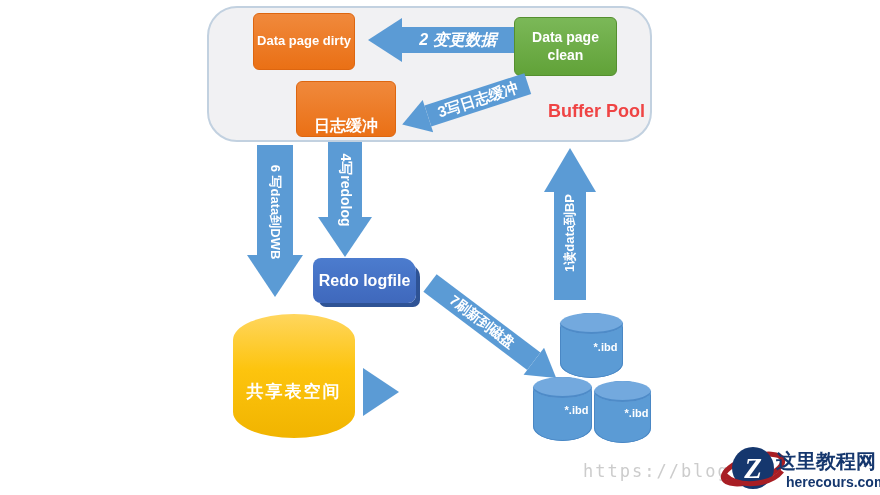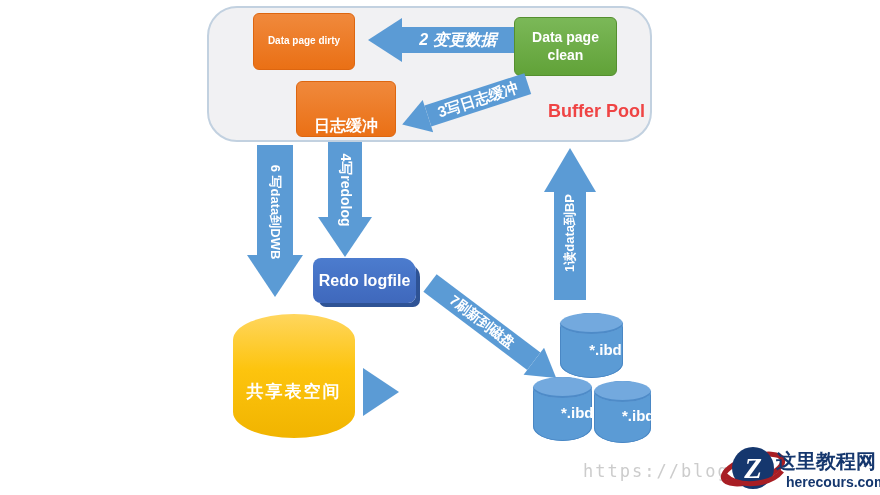--- a/index.html
+++ b/index.html
@@ -9,21 +9,21 @@
   
   .bp-container{position:absolute;left:207px;top:6px;width:441px;height:132px;
     background:#f1f1f3;border:2px solid #c2d1e0;border-radius:30px;}
   .bp-label{position:absolute;left:548px;top:101px;font-size:18px;font-weight:bold;color:#ef4444;}
 
   
   .box{position:absolute;display:flex;align-items:center;justify-content:center;text-align:center;
        color:#fff;font-weight:bold;border-radius:6px;line-height:1.25;}
   .box.orange{background:linear-gradient(180deg,#f0893c 0%,#ea7015 100%);border:1px solid #dd6610;}
   .box.green{background:linear-gradient(180deg,#7bb858 0%,#61a238 100%);border:1px solid #558f2f;}
-  .box-dirty{left:253px;top:13px;width:100px;height:55px;font-size:10px;}
+  .box-dirty{left:253px;top:13px;width:100px;height:55px;font-size:13px;}
   .box-clean{left:514px;top:17px;width:101px;height:57px;font-size:14px;}
   .box-logbuf{left:296px;top:81px;width:98px;height:54px;font-size:16px;align-items:flex-end;}
 
   .redo-box{position:absolute;left:313px;top:258px;width:103px;height:45px;
     background:linear-gradient(180deg,#4c7cce,#3f68bc);border-radius:8px 14px 8px 8px;
     box-shadow:5px 5px 0 -1px #2e5395;display:flex;align-items:center;justify-content:center;
     color:#fff;font-weight:bold;font-size:16px;}
 
   
   .arr{position:absolute;display:flex;}
@@ -40,21 +40,21 @@
   
   .cyl{position:absolute;}
   .cyl-body{position:absolute;left:0;top:0;right:0;bottom:0;}
   .cyl.yellow .cyl-body{border-radius:50%/26px;
     background:linear-gradient(180deg,#ffd65e 0%,#fdc40e 45%,#f1b400 100%);}
   .cyl.blue .cyl-body{border-radius:50%/15px;background:#5b9bd5;box-shadow:inset 0 0 0 1px #4a87c4;}
   .cyl-top{position:absolute;left:0;right:0;top:0;height:21px;border-radius:50%;
     background:#73a9de;box-shadow:inset 0 -2px 0 #4e8bc8;}
   .cyl-label{position:absolute;left:0;right:0;color:#fff;font-weight:bold;text-align:center;}
   .cyl.yellow .cyl-label{top:66px;font-size:17px;letter-spacing:2px;}
-  .cyl.blue .cyl-label{font-size:15px;padding-left:28px;}
+  .cyl.blue .cyl-label{font-size:11px;padding-left:28px;}
 
   
   .wm-url{position:absolute;left:583px;top:461px;font-family:"DejaVu Sans Mono",monospace;
     font-size:17px;letter-spacing:2px;color:#cccccc;}
   .logo{position:absolute;left:718px;top:441px;width:162px;height:54px;}
 </style>
 </head>
 <body>
 
 <div class="canvas">

